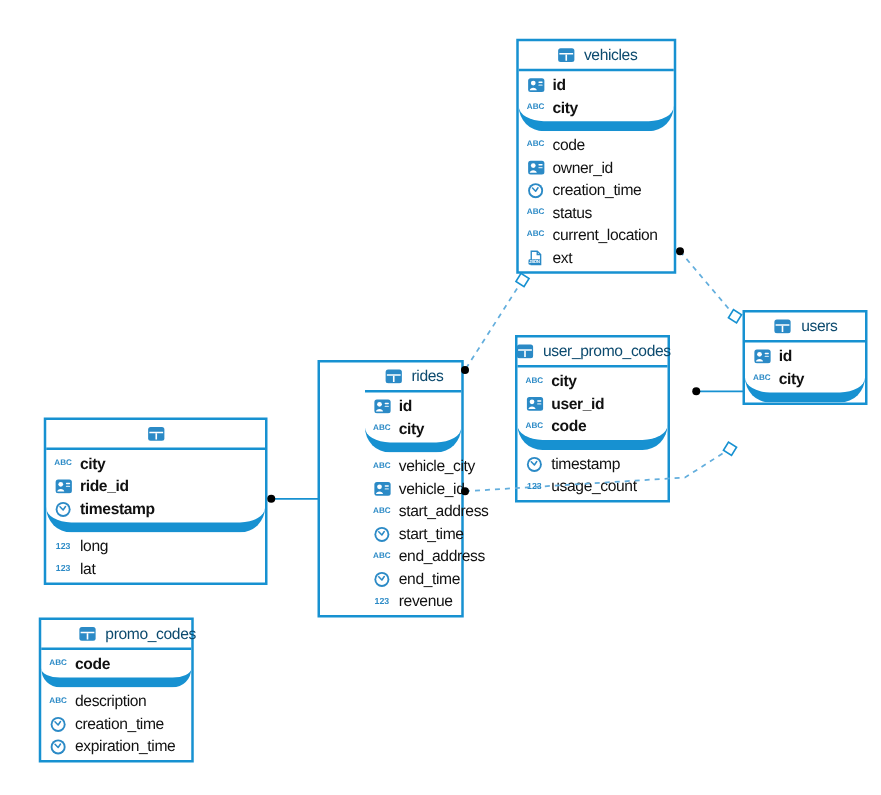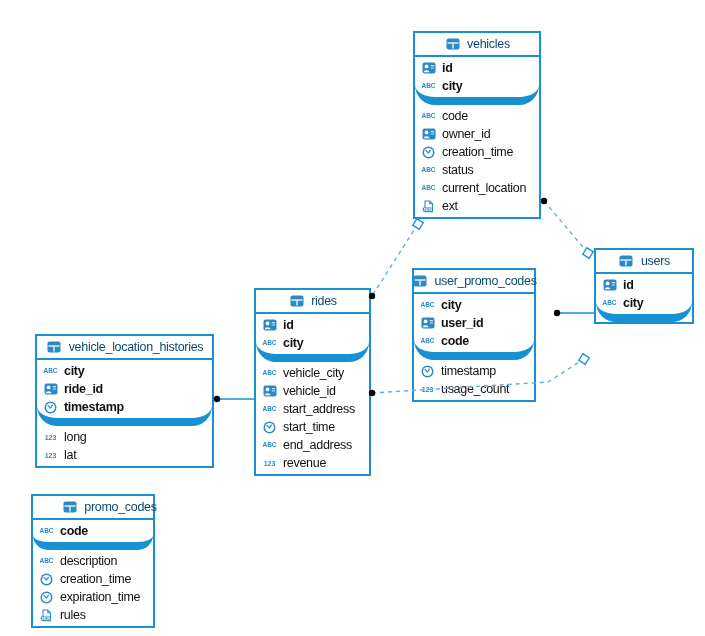--- a/index.html
+++ b/index.html
@@ -201,21 +201,21 @@
           <span>id</span>
         </div>
         <div class="field-row bold">
           <span class="ficon">
             <span class="txticon">ABC</span>
           </span>
           <span>city</span>
         </div>
       </div>
     </div>
-    <div class="entity" style="left: 254px; top: 288px; width: 117px; border-color: rgb(23, 145, 209);">
+    <div class="entity" style="left: 254px; top: 288px; width: 117px; border-color: rgb(23, 145, 209); padding-left: 36px;">
       <div class="entity-header" style="border-color: rgb(23, 145, 209);">
         <span class="ficon">
           <svg width="14" height="12" viewBox="0 0 14 12">
             <rect x="0.5" y="0.5" width="13" height="11" rx="2" fill="#2b8ac6"></rect>
             <line x1="1.5" y1="5" x2="12.5" y2="5" stroke="#fff" stroke-width="1.3"></line>
             <line x1="7" y1="5.5" x2="7" y2="10.5" stroke="#fff" stroke-width="1.3"></line>
           </svg>
         </span>
         <span>rides</span>
       </div>
@@ -272,39 +272,48 @@
               <path d="M6.5 7 L4 4.4 M6.5 7 L8.4 4.2" stroke="#2b8ac6" stroke-width="1.2" fill="none" stroke-linecap="round"></path>
             </svg>
           </span>
           <span>start_time</span>
         </div>
         <div class="field-row">
           <span class="ficon">
             <span class="txticon">ABC</span>
           </span>
           <span>end_address</span>
+        </div>
+        <div class="field-row">
+          <span class="ficon">
+            <svg width="13" height="13" viewBox="0 0 13 13">
+              <circle cx="6.5" cy="6.5" r="6" fill="#2b8ac6"></circle>
+              <circle cx="6.5" cy="6.5" r="4.5" fill="#fff"></circle>
+              <path d="M6.5 7 L4 4.4 M6.5 7 L8.4 4.2" stroke="#2b8ac6" stroke-width="1.2" fill="none" stroke-linecap="round"></path>
+            </svg>
+          </span>
+          <span>end_time</span>
         </div>
         <div class="field-row">
           <span class="ficon">
             <span class="txticon num">123</span>
           </span>
           <span>revenue</span>
         </div>
       </div>
     </div>
     <div class="entity" style="left: 35px; top: 334px; width: 179px; border-color: rgb(23, 145, 209);">
       <div class="entity-header" style="border-color: rgb(23, 145, 209);">
         <span class="ficon">
           <svg width="14" height="12" viewBox="0 0 14 12">
             <rect x="0.5" y="0.5" width="13" height="11" rx="2" fill="#2b8ac6"></rect>
             <line x1="1.5" y1="5" x2="12.5" y2="5" stroke="#fff" stroke-width="1.3"></line>
             <line x1="7" y1="5.5" x2="7" y2="10.5" stroke="#fff" stroke-width="1.3"></line>
           </svg>
         </span>
-        <span>vehicle_location_histories</span>
       </div>
       <div class="section keys" style="border-color: rgb(23, 145, 209);">
         <div class="field-row bold">
           <span class="ficon">
             <span class="txticon">ABC</span>
           </span>
           <span>city</span>
         </div>
         <div class="field-row bold">
           <span class="ficon">
@@ -382,31 +391,20 @@
         </div>
         <div class="field-row">
           <span class="ficon">
             <svg width="13" height="13" viewBox="0 0 13 13">
               <circle cx="6.5" cy="6.5" r="6" fill="#2b8ac6"></circle>
               <circle cx="6.5" cy="6.5" r="4.5" fill="#fff"></circle>
               <path d="M6.5 7 L4 4.4 M6.5 7 L8.4 4.2" stroke="#2b8ac6" stroke-width="1.2" fill="none" stroke-linecap="round"></path>
             </svg>
           </span>
           <span>expiration_time</span>
-        </div>
-        <div class="field-row">
-          <span class="ficon">
-            <svg width="13" height="13" viewBox="0 0 13 13">
-              <path d="M3 1 h4.8 l2.7 2.7 v8 h-7.5 z" fill="#fff" stroke="#2b8ac6" stroke-width="1.1"></path>
-              <path d="M7.8 1 v2.7 h2.7" fill="none" stroke="#2b8ac6" stroke-width="1.1"></path>
-              <rect x="0.8" y="7.4" width="9.4" height="4.4" rx="1" fill="#2b8ac6"></rect>
-              <text x="5.5" y="10.8" font-size="3.6" fill="#ffffff" text-anchor="middle" font-weight="bold" font-family="Liberation Sans, sans-serif">JSON</text>
-            </svg>
-          </span>
-          <span>rules</span>
         </div>
       </div>
     </div>
     <svg class="links" width="705" height="636">
       <g>
         <polyline points="544,201 588,253" fill="none" stroke="#63aedd" stroke-width="1.4" stroke-dasharray="4 4"></polyline>
         <circle cx="544" cy="201" r="3.2" fill="#000000"></circle>
         <rect x="584.2" y="249.2" width="7.6" height="7.6" fill="#ffffff" stroke="#1791d1" stroke-width="1.3" transform="rotate(32 588 253)"></rect>
       </g>
       <g>

